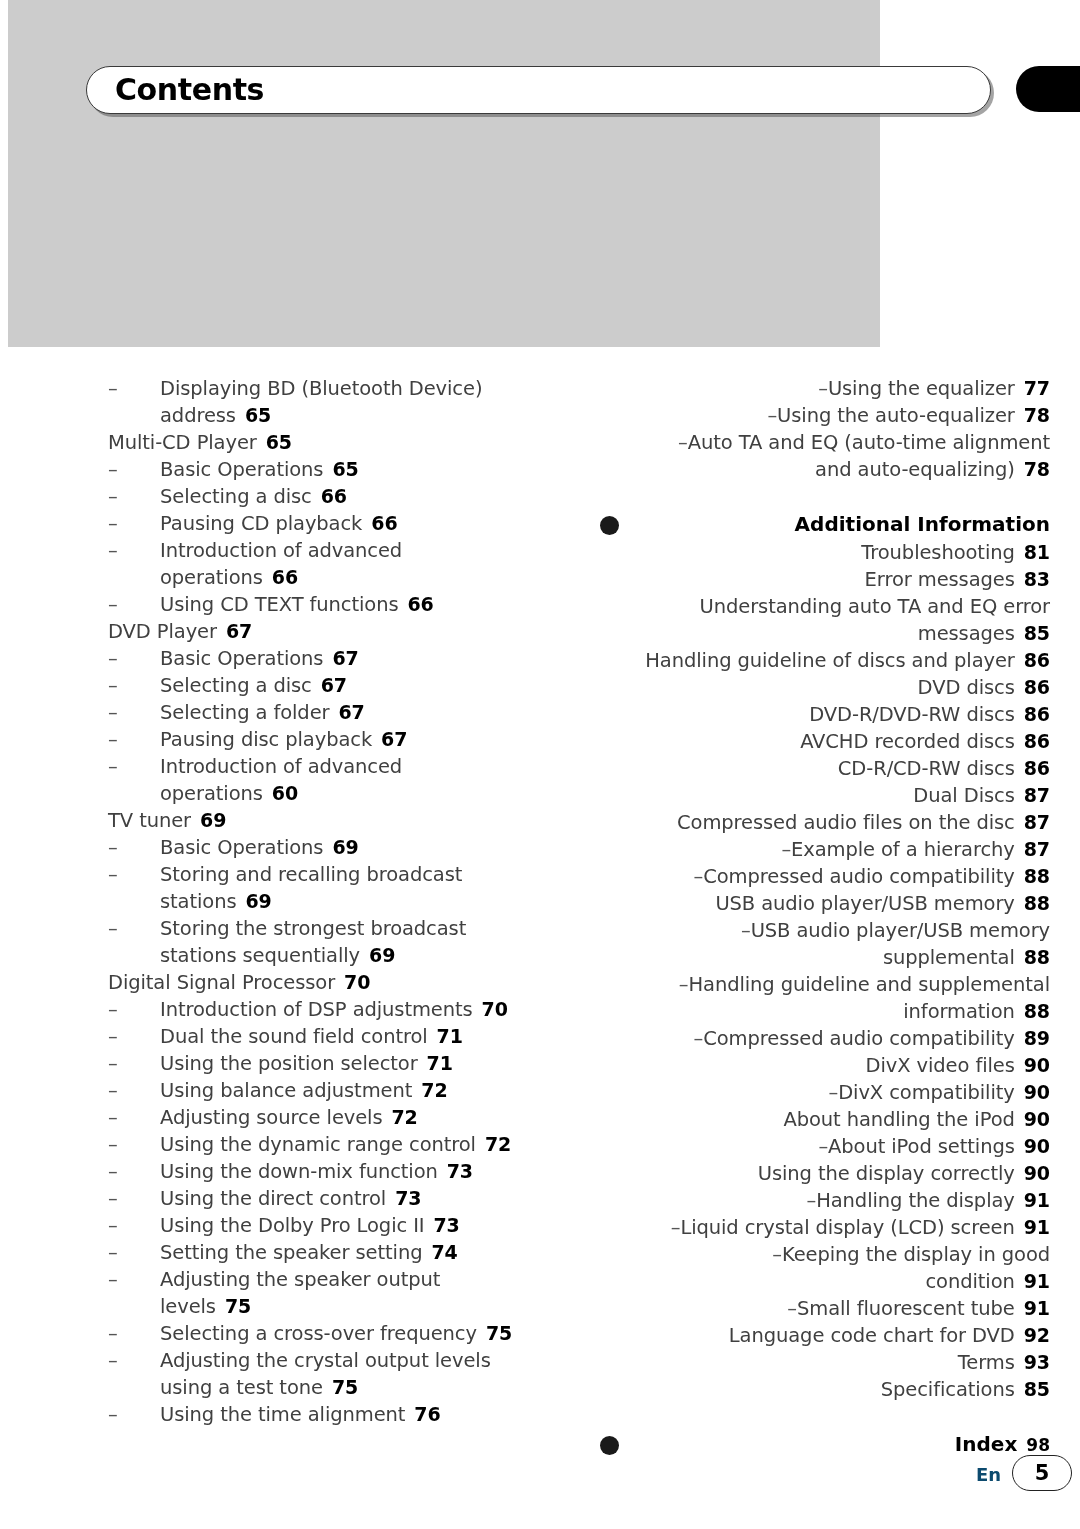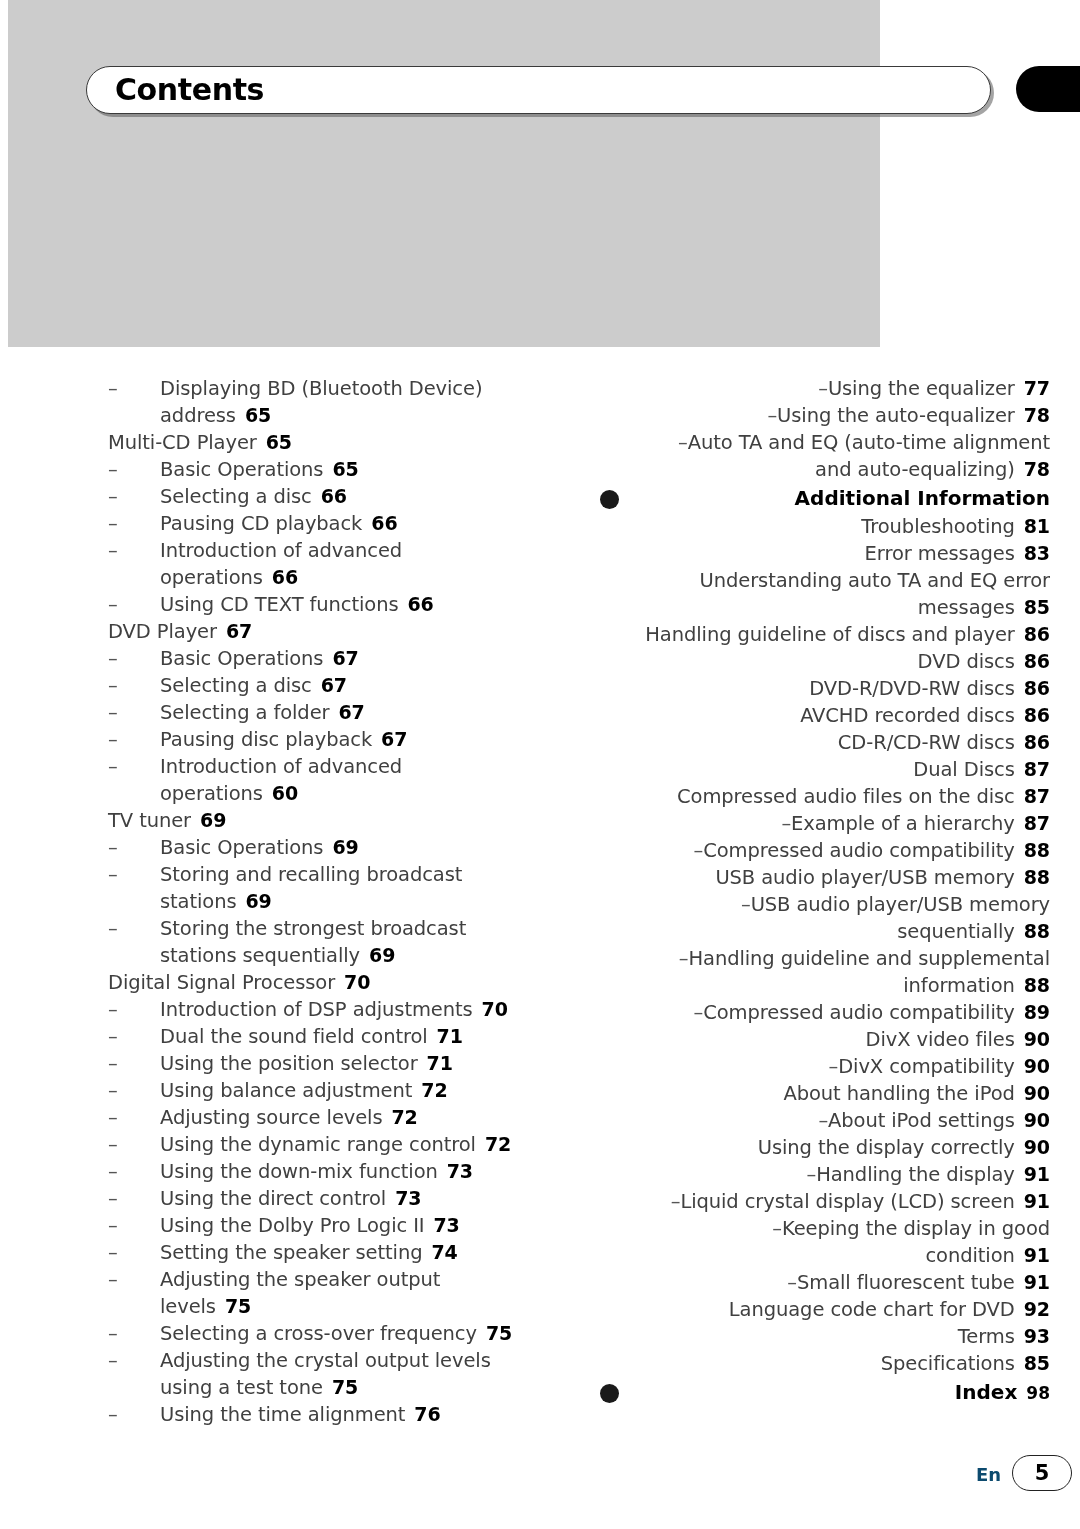--- a/index.html
+++ b/index.html
@@ -100,20 +100,21 @@
   }
   .pg {
     font-weight: 700;
     color: #000000;
     font-size: 19px;
     padding-left: 9px;
   }
 
   
   .section-head {
+    margin-top: 26px;
     font-size: 20px;
     line-height: 30px;
     font-weight: 700;
     color: #000000;
     position: relative;
     padding-left: 40px;
     white-space: nowrap;
   }
   .section-head .bullet {
     position: absolute;
@@ -232,21 +233,21 @@
       <div class="entry"><span>DVD discs</span><span class="pg">86</span></div>
       <div class="entry"><span>DVD-R/DVD-RW discs</span><span class="pg">86</span></div>
       <div class="entry"><span>AVCHD recorded discs</span><span class="pg">86</span></div>
       <div class="entry"><span>CD-R/CD-RW discs</span><span class="pg">86</span></div>
       <div class="entry"><span>Dual Discs</span><span class="pg">87</span></div>
       <div class="entry"><span>Compressed audio files on the disc</span><span class="pg">87</span></div>
       <div class="entry sub"><span class="dash">–</span><span>Example of a hierarchy</span><span class="pg">87</span></div>
       <div class="entry sub"><span class="dash">–</span><span>Compressed audio compatibility</span><span class="pg">88</span></div>
       <div class="entry"><span>USB audio player/USB memory</span><span class="pg">88</span></div>
       <div class="entry sub"><span class="dash">–</span><span>USB audio player/USB memory</span></div>
-      <div class="entry cont"><span>sequentially</span><span class="pg">88</span></div>
+      <div class="entry cont"><span>supplemental</span><span class="pg">88</span></div>
       <div class="entry sub"><span class="dash">–</span><span>Handling guideline and supplemental</span></div>
       <div class="entry cont"><span>information</span><span class="pg">88</span></div>
       <div class="entry sub"><span class="dash">–</span><span>Compressed audio compatibility</span><span class="pg">89</span></div>
       <div class="entry"><span>DivX video files</span><span class="pg">90</span></div>
       <div class="entry sub"><span class="dash">–</span><span>DivX compatibility</span><span class="pg">90</span></div>
       <div class="entry"><span>About handling the iPod</span><span class="pg">90</span></div>
       <div class="entry sub"><span class="dash">–</span><span>About iPod settings</span><span class="pg">90</span></div>
       <div class="entry"><span>Using the display correctly</span><span class="pg">90</span></div>
       <div class="entry sub"><span class="dash">–</span><span>Handling the display</span><span class="pg">91</span></div>
       <div class="entry sub"><span class="dash">–</span><span>Liquid crystal display (LCD) screen</span><span class="pg">91</span></div>

